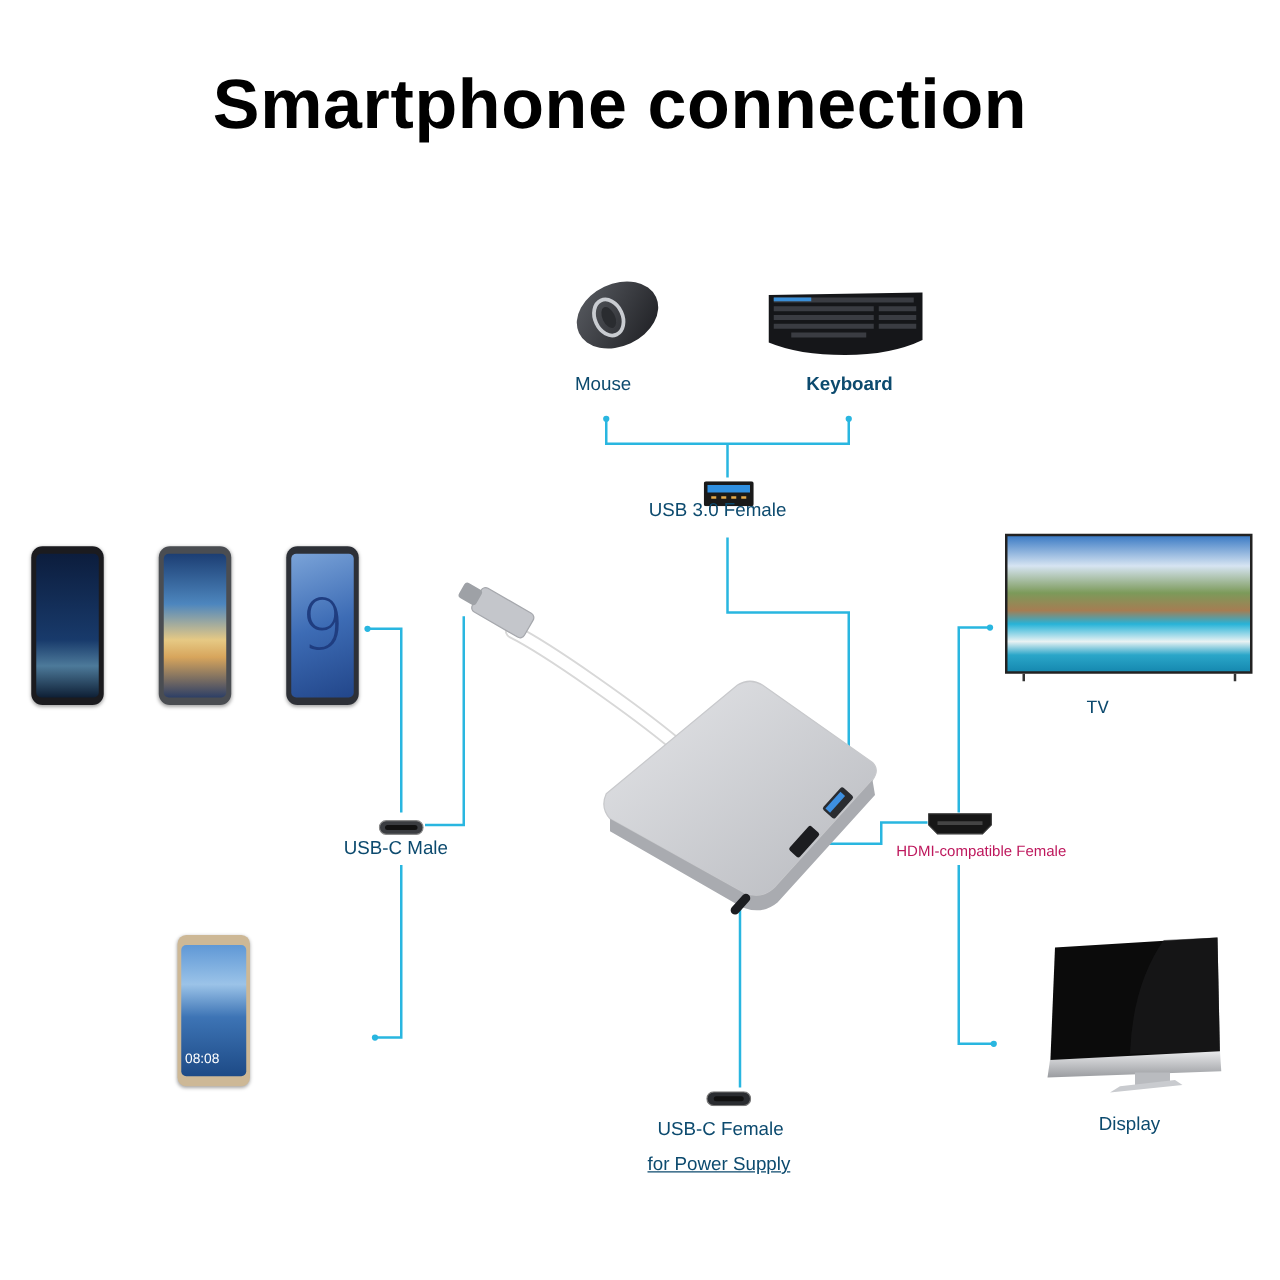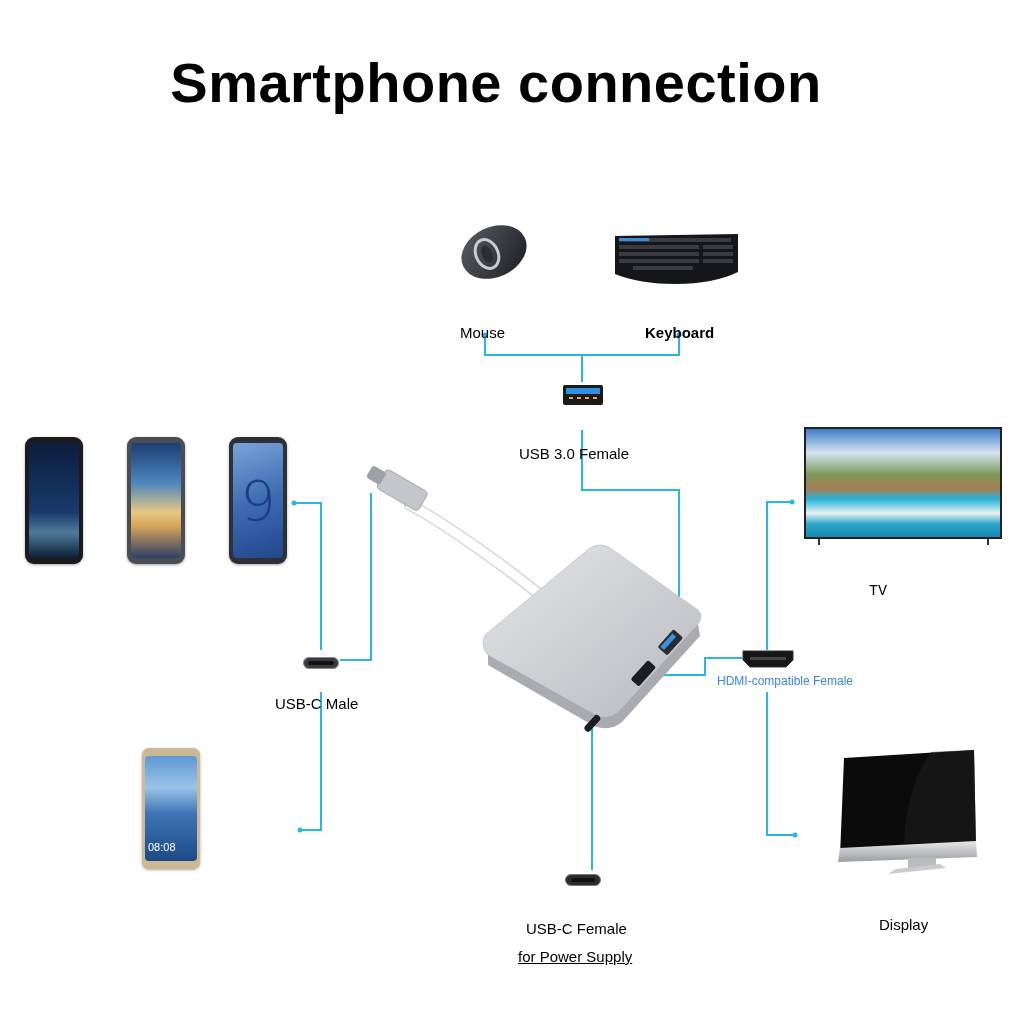--- a/index.html
+++ b/index.html
@@ -1,20 +1,20 @@
 <!DOCTYPE html>
 <html><head>
 <meta charset="utf-8">
 <style>
   html, body { margin:0; padding:0; background:#ffffff; }
   body { width:1024px; height:1024px; position:relative; overflow:hidden; font-family:"Liberation Sans", sans-serif; color:#111; }
   .abs { position:absolute; }
   .title { left:0; width:992px; top:50px; text-align:center; font-size:56px; font-weight:bold; letter-spacing:0.5px; color:#000; }
-  .label { font-size:15px; color:#000000; white-space:nowrap;margin-top:25px; }
-  .label-sm { font-size:12px; color:#3b82f6; white-space:nowrap; }
+  .label { font-size:15px; color:#0c4a6e; white-space:nowrap; }
+  .label-sm { font-size:12px; color:#be185d; white-space:nowrap; }
   svg.lines { position:absolute; left:0; top:0; width:1024px; height:1024px; pointer-events:none; }
   .phone { border-radius:9px; background:#1b1b1f; padding:6px 4px; box-sizing:border-box; box-shadow:0 1px 3px rgba(0,0,0,.35); }
   .phone .screen { width:100%; height:100%; border-radius:4px; }
   .node { position:absolute; }
 </style>
 </head>
 <body>
 
 <div class="abs title">Smartphone connection</div>
 
@@ -87,21 +87,21 @@
     <rect x="0" y="0" width="40" height="20" rx="2" fill="#1a1a1a"></rect>
     <rect x="3" y="3" width="34" height="6" fill="#2f8fe0"></rect>
     <g fill="#e3a84a">
         <rect x="6" y="12" width="4" height="2"></rect>
         <rect x="14" y="12" width="4" height="2"></rect>
         <rect x="22" y="12" width="4" height="2"></rect>
         <rect x="30" y="12" width="4" height="2"></rect>
       </g>
   </svg>
 </div>
-<div class="abs label" style="left:519px;top:420px;">USB 3.0 Female</div>
+<div class="abs label" style="left:519px;top:400px;">USB 3.0 Female</div>
 
 <div class="abs phone" style="left:25px;top:437px;width:58px;height:127px;">
   <div class="screen" style="background:linear-gradient(180deg,#0c1d3d 0%,#183a6b 60%,#4d7a9a 78%,#0e1f35 100%);"></div>
 </div>
 <div class="abs phone" style="left:127px;top:437px;width:58px;height:127px;background:#4a4d52;">
   <div class="screen" style="background:linear-gradient(180deg,#1c3e73 0%,#4d86be 35%,#e6c984 60%,#d7a55c 72%,#2d3f66 100%);"></div>
 </div>
 <div class="abs phone" style="left:229px;top:437px;width:58px;height:127px;background:#2d3037;">
   <div class="screen" style="background:linear-gradient(160deg,#7aa3d8 0%,#3d6cb5 50%,#22468a 100%);display:flex;align-items:center;justify-content:center;color:#1f3d80;font-size:56px;font-family:'DejaVu Sans',sans-serif;font-weight:300;">9</div>
 </div>

